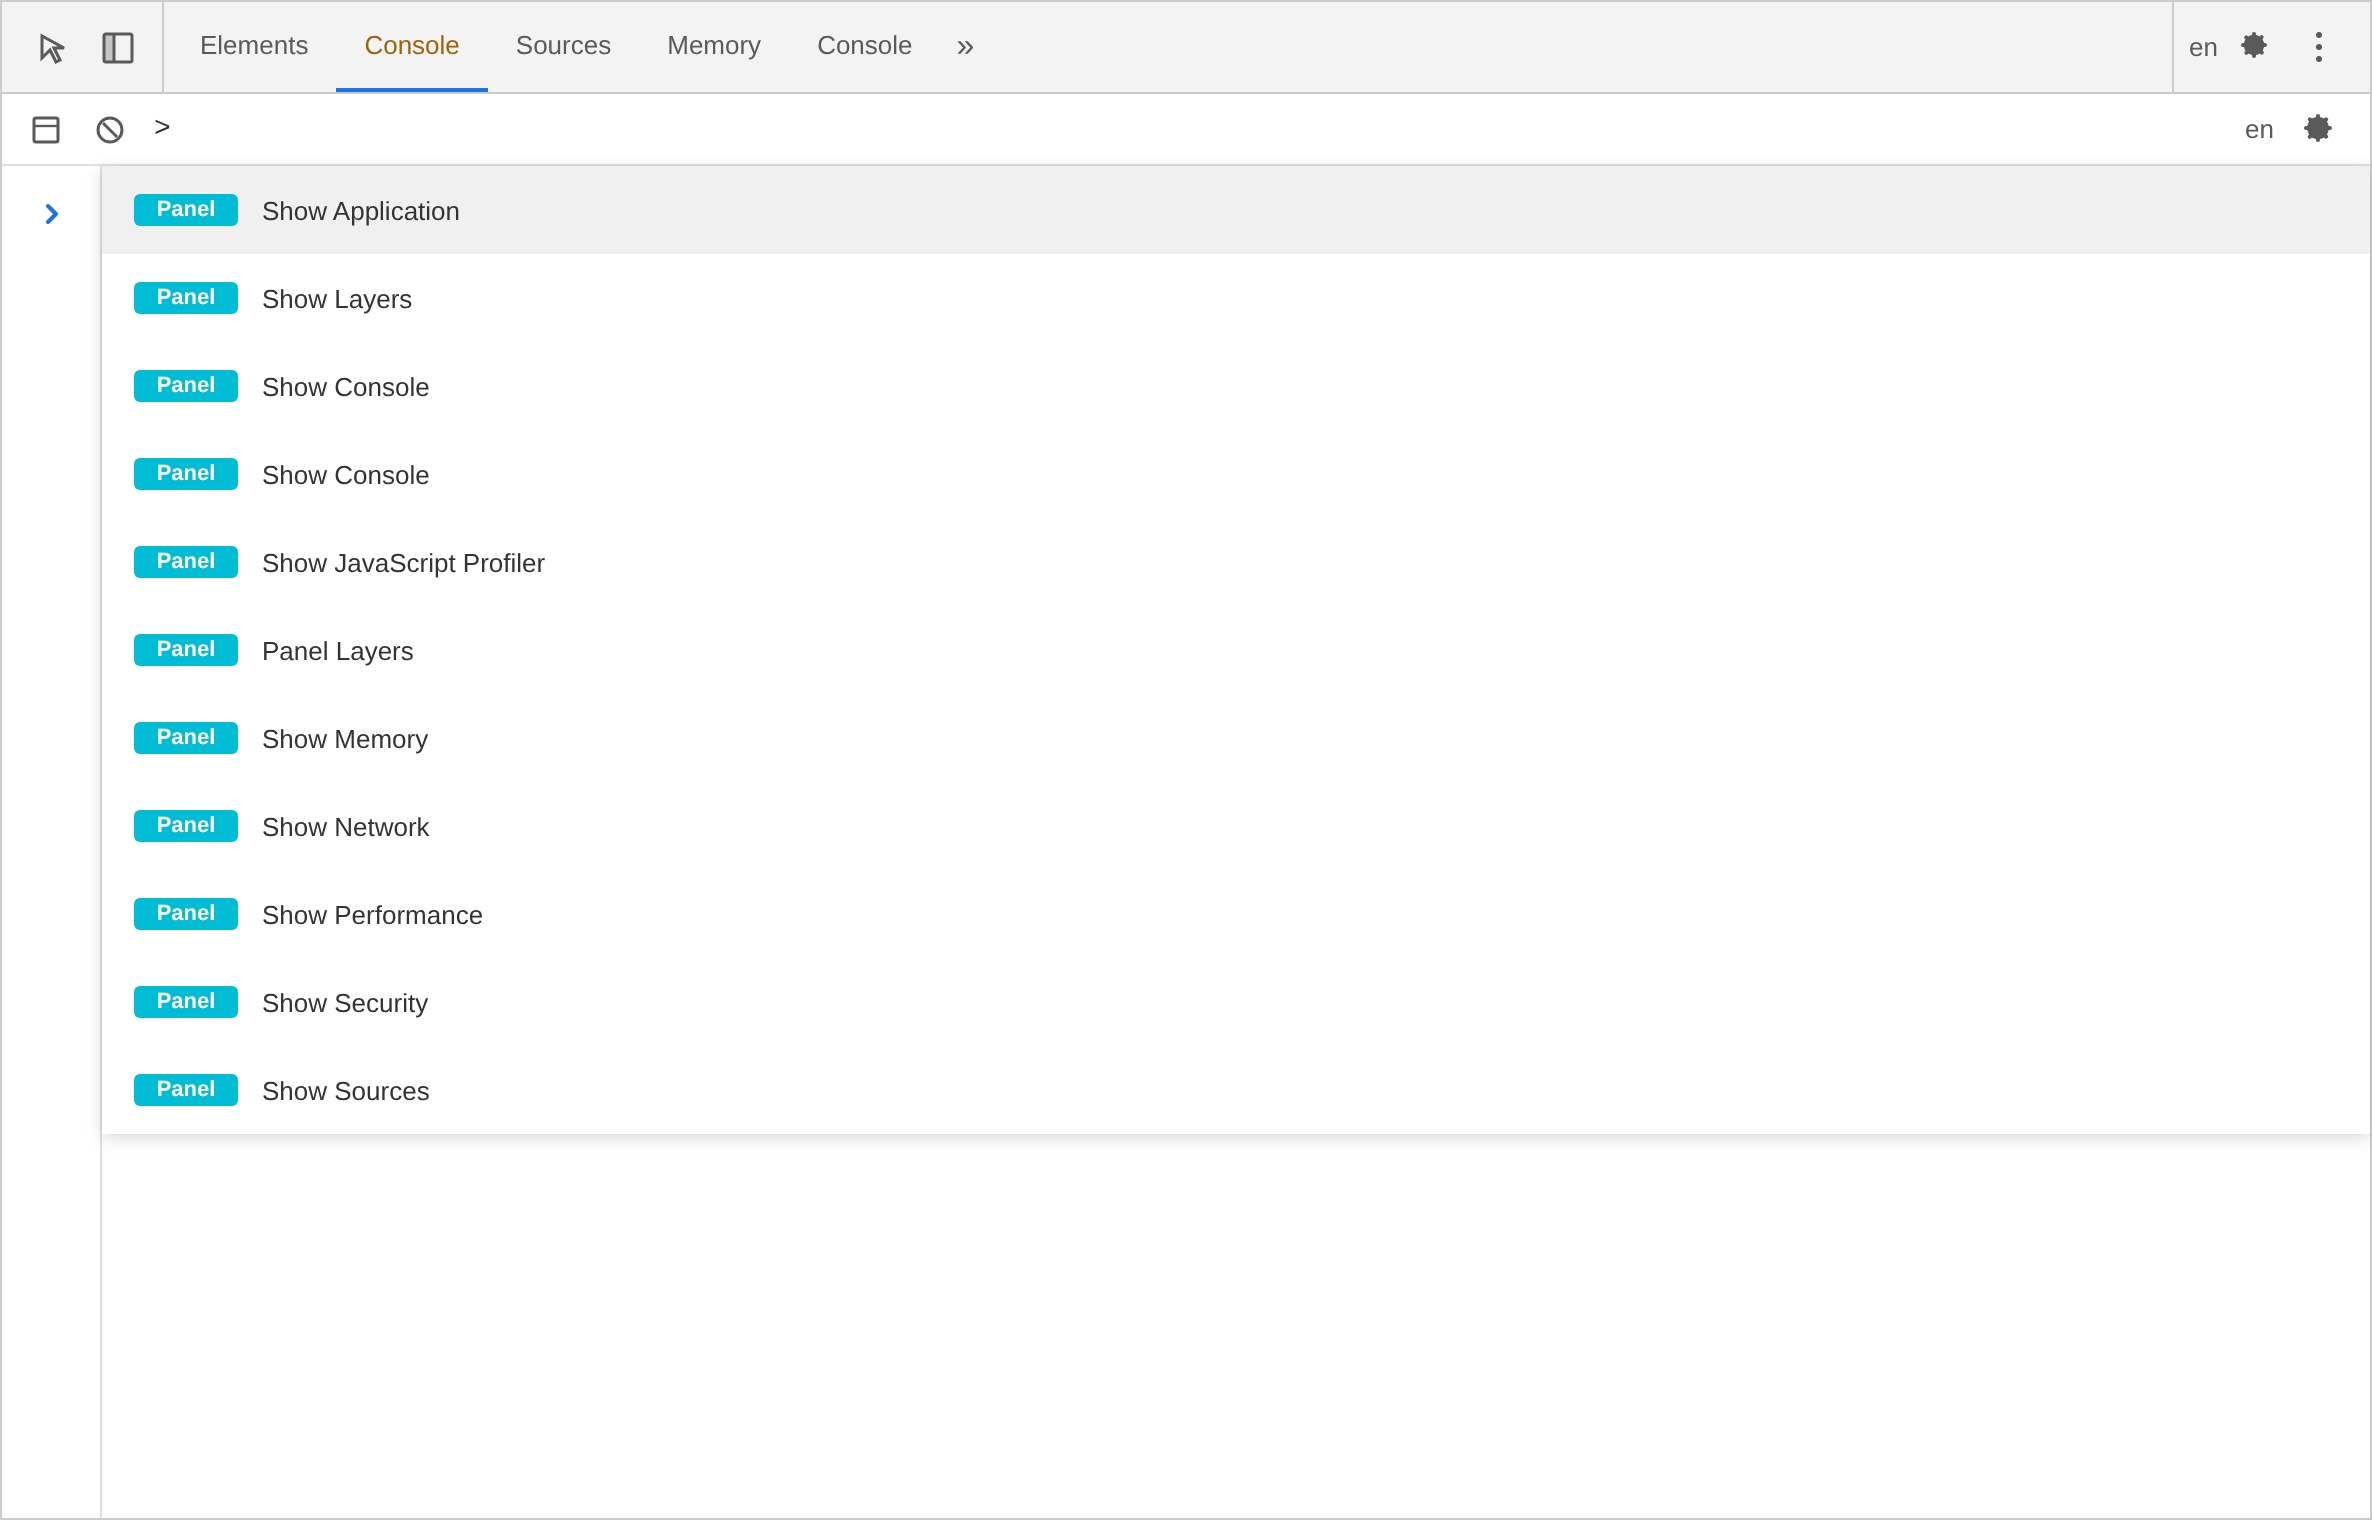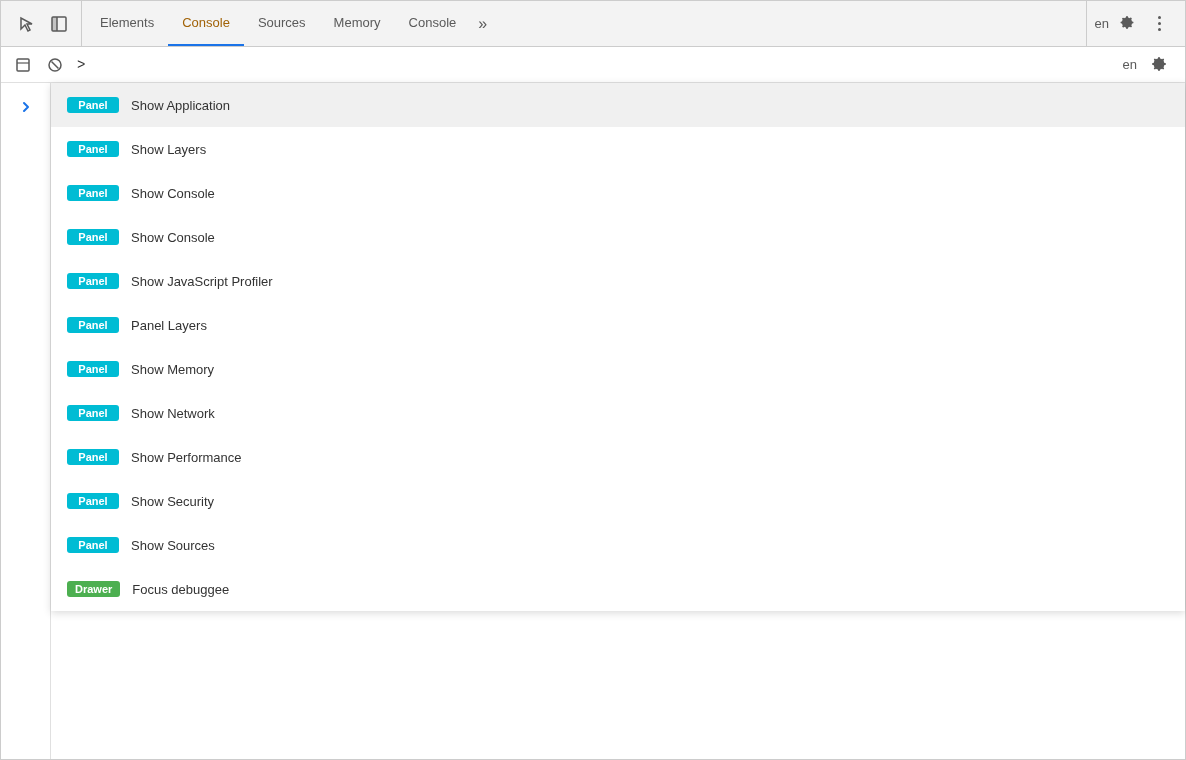--- a/index.html
+++ b/index.html
@@ -378,20 +378,16 @@
           <span class="dropdown-item-text">Show Performance</span>
         </div>
         <div class="dropdown-item">
           <span class="badge badge-panel">Panel</span>
           <span class="dropdown-item-text">Show Security</span>
         </div>
         <div class="dropdown-item">
           <span class="badge badge-panel">Panel</span>
           <span class="dropdown-item-text">Show Sources</span>
         </div>
-        <div class="dropdown-item">
-          <span class="badge badge-drawer">Drawer</span>
-          <span class="dropdown-item-text">Focus debuggee</span>
-        </div>
       </div>
 
   </div>
 </div>
 
 </body></html>

